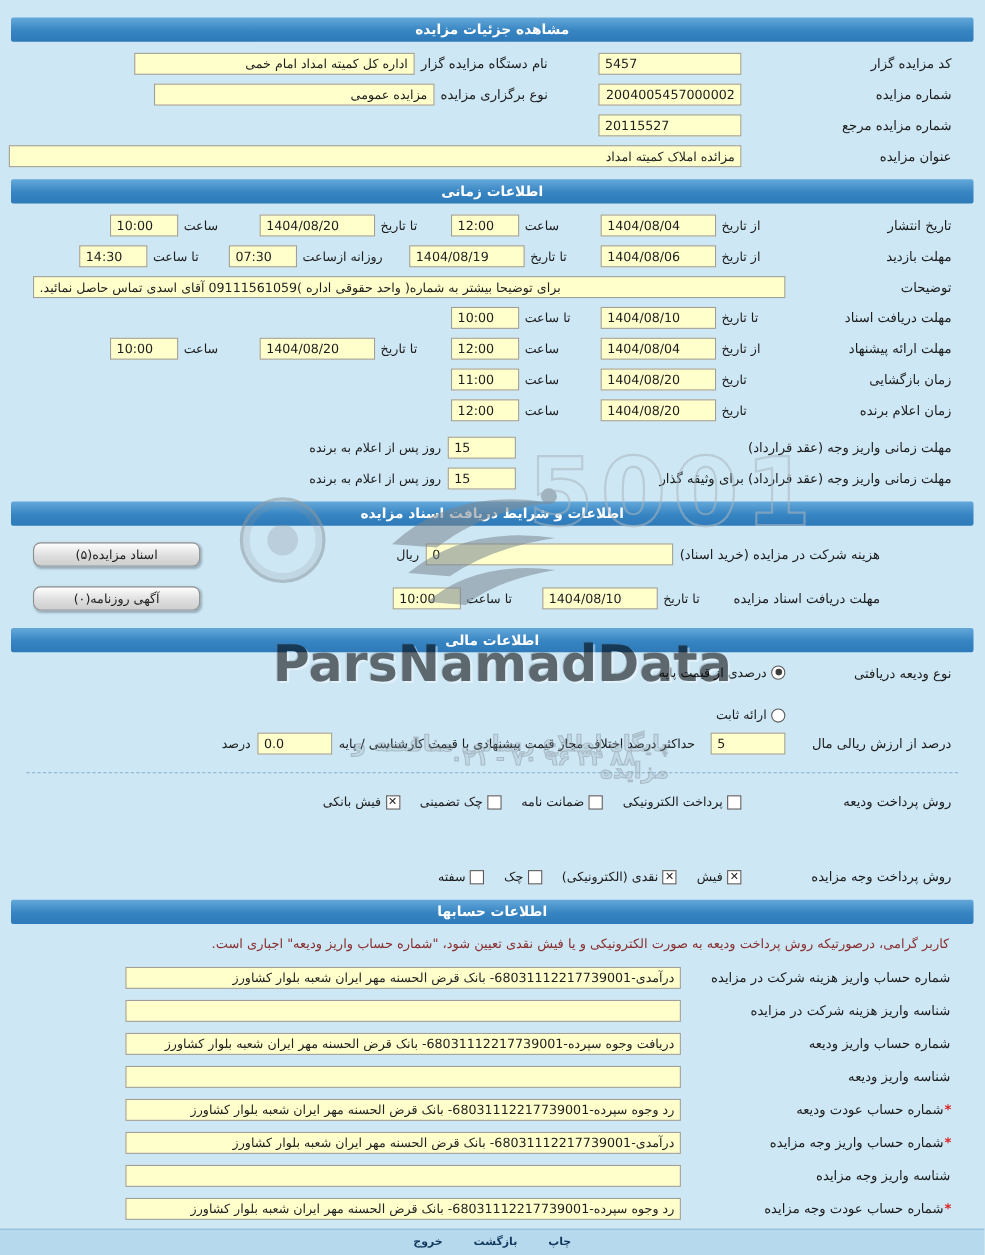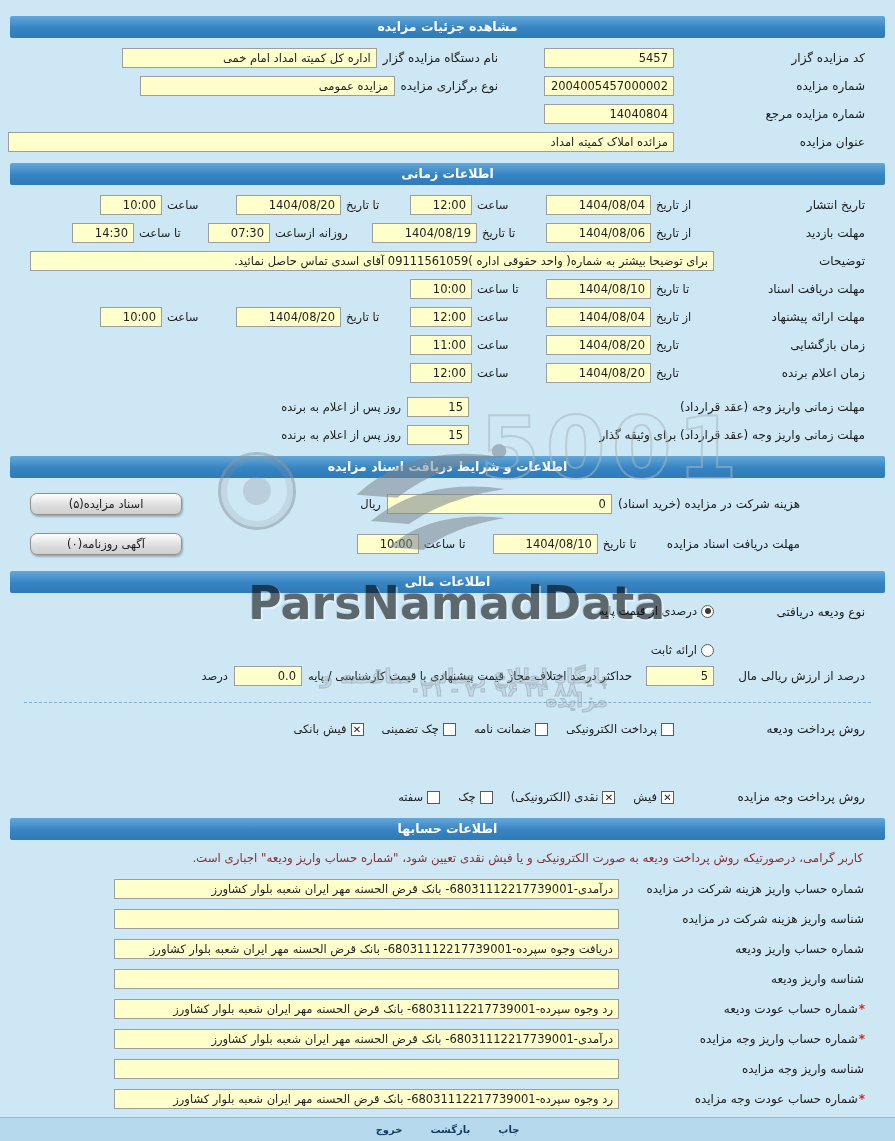--- a/index.html
+++ b/index.html
@@ -8,21 +8,21 @@
     background:#cde7f5;font-family:"DejaVu Sans","Liberation Sans",sans-serif;
     font-size:12px;color:#1e1e1e}
   .page{position:relative;z-index:1;padding:9px 10px 40px}
   .bar{height:22px;line-height:22px;text-align:center;color:#fff;font-weight:bold;font-size:12.5px;
     background:linear-gradient(180deg,#64a8d9 0%,#3684c2 55%,#2f7ab8 100%);border-radius:2px;margin:7px 0 6px}
   .row{display:flex;align-items:center;gap:6px;padding:2px 20px;min-height:28px}
   .lbl{white-space:nowrap;color:#1c1c1c}
   .cap{white-space:nowrap;font-size:11.5px;color:#1c1c1c}
   .fld{background:#ffffcc;border:1px solid #9e9e9e;height:20px;line-height:18px;padding:0 5px;
     font-size:11.5px;white-space:nowrap;overflow:hidden;display:inline-block}
-  .c{text-align:right}
+  .c{text-align:left}
   .grow{flex:1}
   .lw145{width:145px;flex:none}
   .lw185{width:185px;flex:none}
   .lw390{width:390px;flex:none}
   .lw240{width:240px;flex:none}
   .w62{width:62px;flex:none}.w68{width:68px;flex:none}.w105{width:105px;flex:none}
   .w130{width:130px;flex:none}.w225{width:225px;flex:none}.w255{width:255px;flex:none}
   .w505{width:505px;flex:none}.w590{width:666px;flex:none}
   .ms40{margin-inline-start:40px}.ms8{margin-inline-start:8px}
   .pair{display:flex;align-items:center;gap:5px;flex:none}
@@ -82,21 +82,21 @@
     <span class="fld w255">اداره کل کمیته امداد امام خمی</span>
   </div>
   <div class="row">
     <span class="lbl lw185">شماره مزایده</span>
     <span class="fld w130">2004005457000002</span>
     <span class="lbl ms40">نوع برگزاری مزایده</span>
     <span class="fld w255">مزایده عمومی</span>
   </div>
   <div class="row">
     <span class="lbl lw185">شماره مزایده مرجع</span>
-    <span class="fld w130 c">14040804</span>
+    <span class="fld w130 c">20115527</span>
   </div>
   <div class="row">
     <span class="lbl lw185">عنوان مزایده</span>
     <span class="fld w590">مزائده املاک کمیته امداد</span>
   </div>
 
   <div class="bar">اطلاعات زمانی</div>
 
   <div class="row">
     <span class="lbl lw145">تاریخ انتشار</span>

